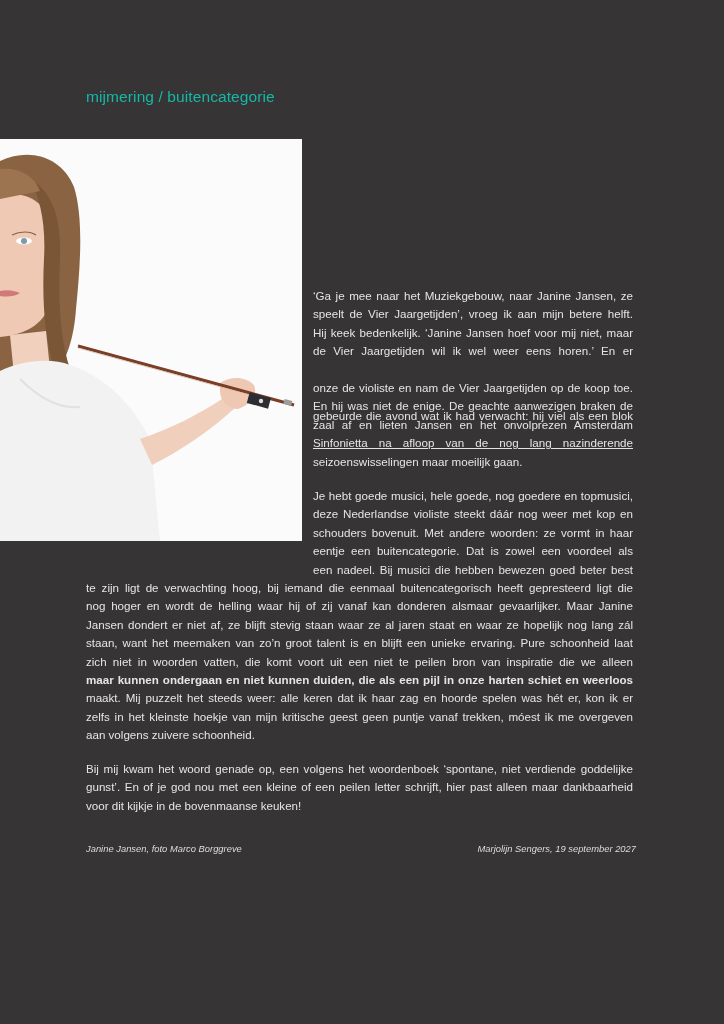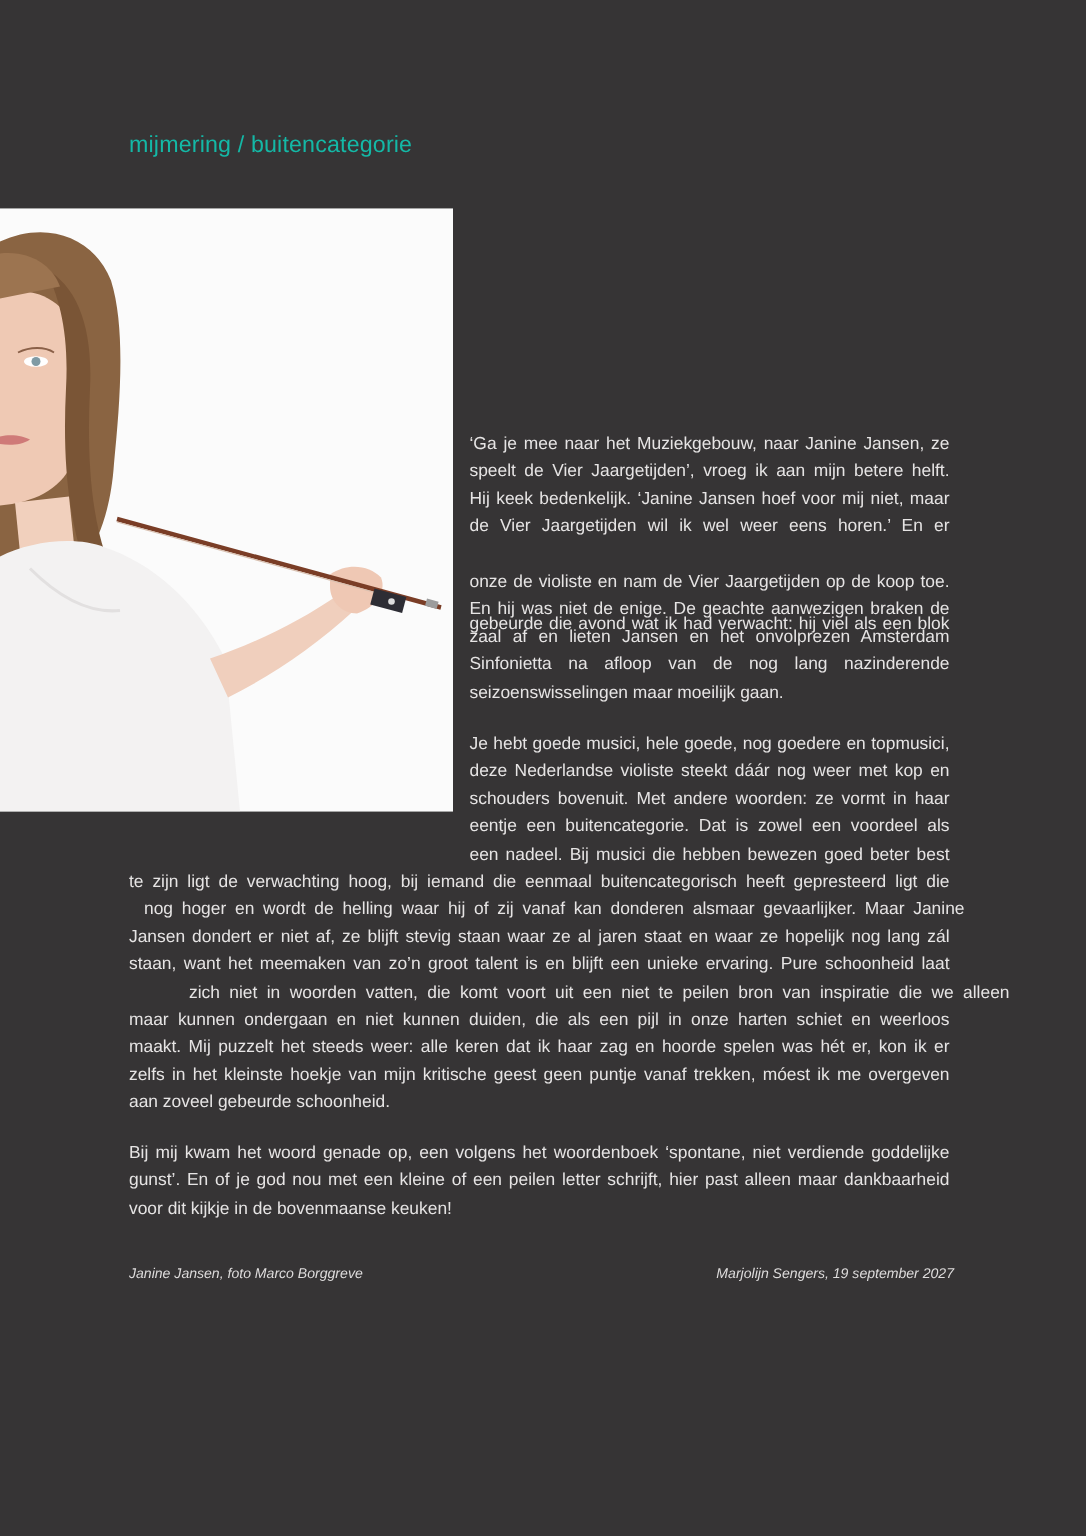--- a/index.html
+++ b/index.html
@@ -54,37 +54,37 @@
 </div>
 
 <div class="line" style="left:313px;top:287px;width:320px;">‘Ga je mee naar het Muziekgebouw, naar Janine Jansen, ze</div>
 <div class="line" style="left:313px;top:305.4px;width:320px;">speelt de Vier Jaargetijden’, vroeg ik aan mijn betere helft.</div>
 <div class="line" style="left:313px;top:323.8px;width:320px;">Hij keek bedenkelijk. ‘Janine Jansen hoef voor mij niet, maar</div>
 <div class="line" style="left:313px;top:342.2px;width:320px;">de Vier Jaargetijden wil ik wel weer eens horen.’ En er</div>
 <div class="line" style="left:313px;top:360.6px;width:320px;margin-top:46px;">gebeurde die avond wat ik had verwacht: hij viel als een blok</div>
 <div class="line" style="left:313px;top:379px;width:320px;">onze de violiste en nam de Vier Jaargetijden op de koop toe.</div>
 <div class="line" style="left:313px;top:397.4px;width:320px;">En hij was niet de enige. De geachte aanwezigen braken de</div>
 <div class="line" style="left:313px;top:415.8px;width:320px;">zaal af en lieten Jansen en het onvolprezen Amsterdam</div>
-<div class="line" style="left:313px;top:434.2px;width:320px;">Sinfonietta na afloop van de nog lang nazinderende</div>
+<div class="line" style="left:313px;top:434.2px;width:320px;text-decoration:underline;">Sinfonietta na afloop van de nog lang nazinderende</div>
 <div class="line last" style="left:313px;top:452.6px;width:320px;">seizoenswisselingen maar moeilijk gaan.</div>
 
 <div class="line" style="left:313px;top:487px;width:320px;">Je hebt goede musici, hele goede, nog goedere en topmusici,</div>
 <div class="line" style="left:313px;top:505.4px;width:320px;">deze Nederlandse violiste steekt dáár nog weer met kop en</div>
 <div class="line" style="left:313px;top:523.8px;width:320px;">schouders bovenuit. Met andere woorden: ze vormt in haar</div>
 <div class="line" style="left:313px;top:542.2px;width:320px;">eentje een buitencategorie. Dat is zowel een voordeel als</div>
 <div class="line" style="left:313px;top:560.6px;width:320px;">een nadeel. Bij musici die hebben bewezen goed beter best</div>
 
 <div class="line" style="left:86px;top:579px;width:547px;">te zijn ligt de verwachting hoog, bij iemand die eenmaal buitencategorisch heeft gepresteerd ligt die</div>
-<div class="line" style="left:96px;top:597.4px;width:547px;">nog hoger en wordt de helling waar hij of zij vanaf kan donderen alsmaar gevaarlijker. Maar Janine</div>
+<div class="line" style="left:86px;top:597.4px;width:547px;">nog hoger en wordt de helling waar hij of zij vanaf kan donderen alsmaar gevaarlijker. Maar Janine</div>
 <div class="line" style="left:86px;top:615.8px;width:547px;">Jansen dondert er niet af, ze blijft stevig staan waar ze al jaren staat en waar ze hopelijk nog lang zál</div>
 <div class="line" style="left:86px;top:634.2px;width:547px;">staan, want het meemaken van zo’n groot talent is en blijft een unieke ervaring. Pure schoonheid laat</div>
-<div class="line" style="left:86px;top:652.6px;width:547px;margin-left:40px;">zich niet in woorden vatten, die komt voort uit een niet te peilen bron van inspiratie die we alleen</div>
-<div class="line" style="left:86px;top:671px;width:547px;">maar kunnen ondergaan en niet kunnen duiden, die als een pijl in onze harten schiet en weerloos</div>
+<div class="line" style="left:86px;top:652.6px;width:547px;">zich niet in woorden vatten, die komt voort uit een niet te peilen bron van inspiratie die we alleen</div>
+<div class="line" style="left:86px;top:671px;width:547px;font-weight:bold;">maar kunnen ondergaan en niet kunnen duiden, die als een pijl in onze harten schiet en weerloos</div>
 <div class="line" style="left:86px;top:689.4px;width:547px;">maakt. Mij puzzelt het steeds weer: alle keren dat ik haar zag en hoorde spelen was hét er, kon ik er</div>
 <div class="line" style="left:86px;top:707.8px;width:547px;">zelfs in het kleinste hoekje van mijn kritische geest geen puntje vanaf trekken, móest ik me overgeven</div>
-<div class="line last" style="left:86px;top:726.2px;width:547px;">aan zoveel gebeurde schoonheid.</div>
+<div class="line last" style="left:86px;top:726.2px;width:547px;">aan volgens zuivere schoonheid.</div>
 
 <div class="line" style="left:86px;top:760px;width:547px;">Bij mij kwam het woord genade op, een volgens het woordenboek ‘spontane, niet verdiende goddelijke</div>
 <div class="line" style="left:86px;top:778.4px;width:547px;">gunst’. En of je god nou met een kleine of een peilen letter schrijft, hier past alleen maar dankbaarheid</div>
 <div class="line last" style="left:86px;top:796.8px;width:547px;">voor dit kijkje in de bovenmaanse keuken!</div>
 
 <div class="caption" style="left:86px;">Janine Jansen, foto Marco Borggreve</div>
 <div class="caption" style="right:88px;">Marjolijn Sengers, 19 september 2027</div>
 
 </body></html>

